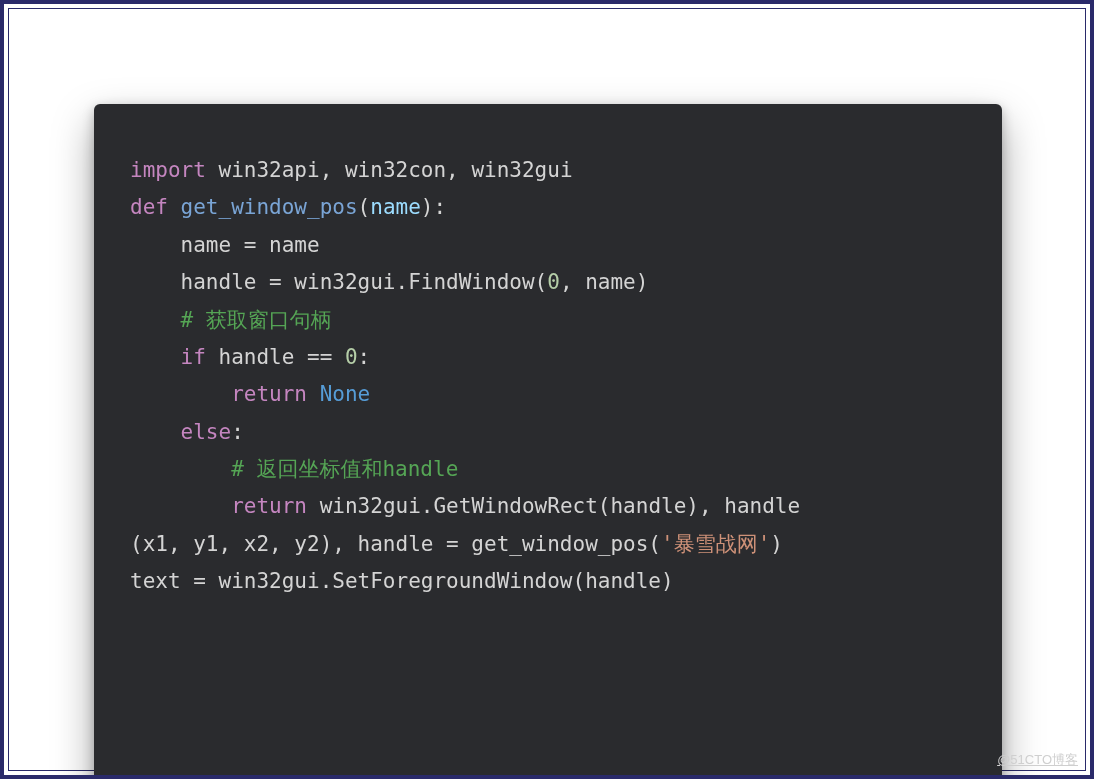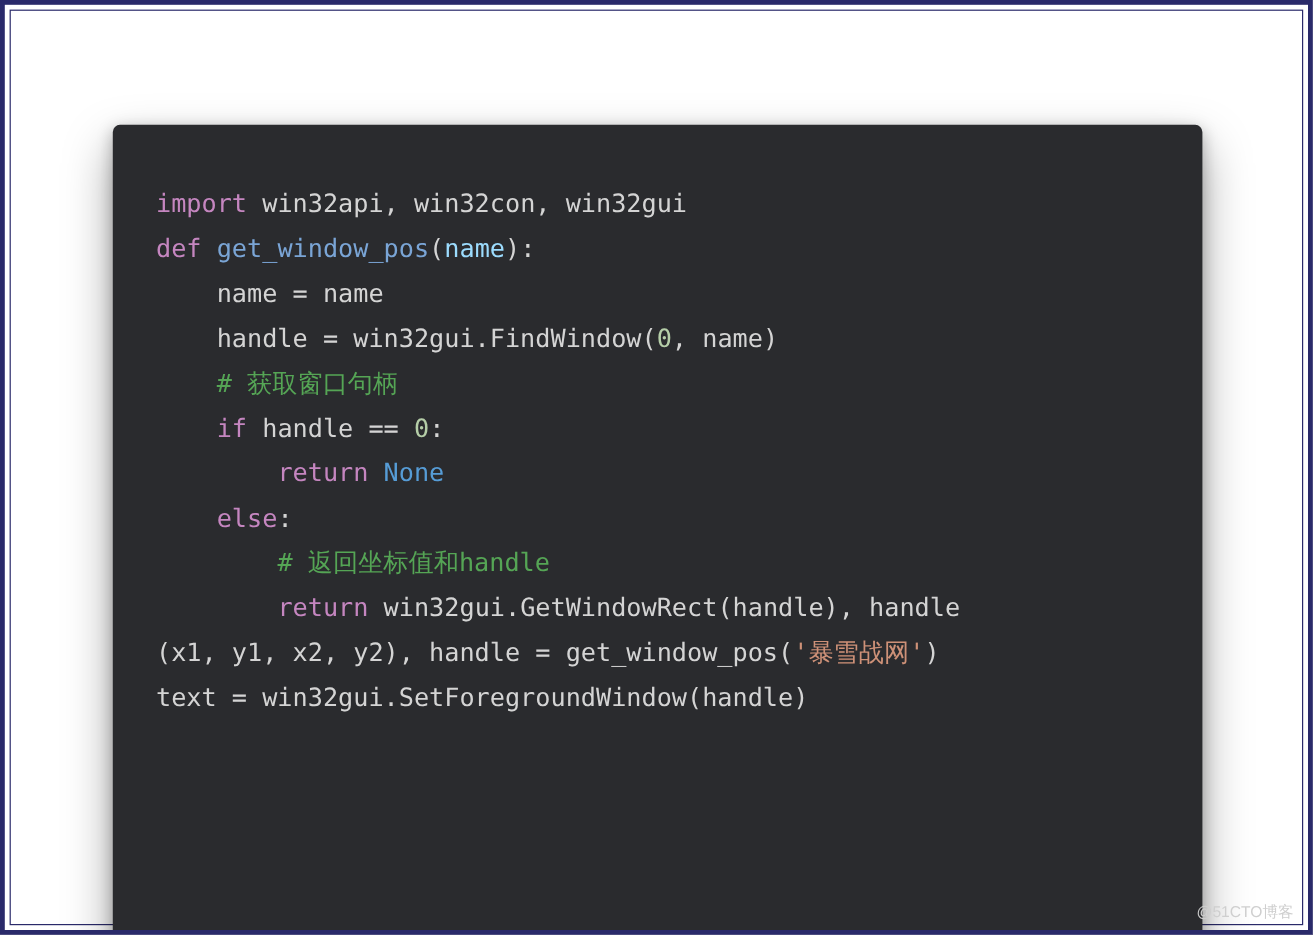--- a/index.html
+++ b/index.html
@@ -43,20 +43,21 @@
   .none { color: #569cd6; } 
   .str  { color: #ce9178; } 
   .id   { color: #d4d4d4; }
   .watermark {
     position: absolute;
     right: 12px;
     bottom: 6px;
     font-size: 13px;
     color: #cfcfcf;
     font-family: Arial, sans-serif;
+    text-decoration: underline;
   }
 </style>
 </head>
 <body>
 <div class="inner-border"></div>
 
 <div class="code-window">
   <pre id="code-target"><span class="kw">import </span><span class="id">win32api, win32con, win32gui</span>
 <span class="kw">def </span><span class="fn">get_window_pos</span><span class="id">(</span><span class="param">name</span><span class="id">):</span>
 <span class="id">    name = name</span>

